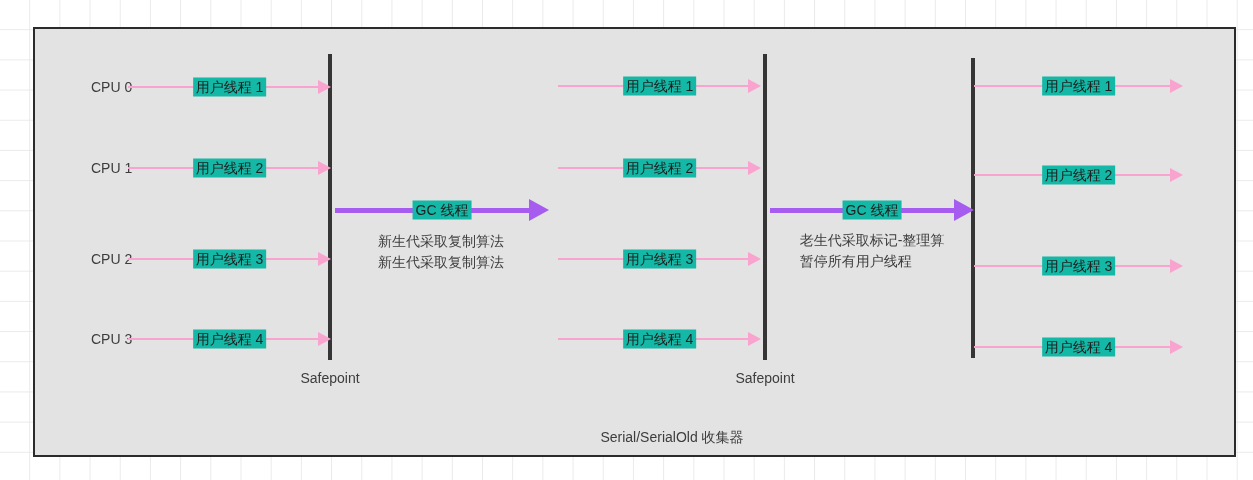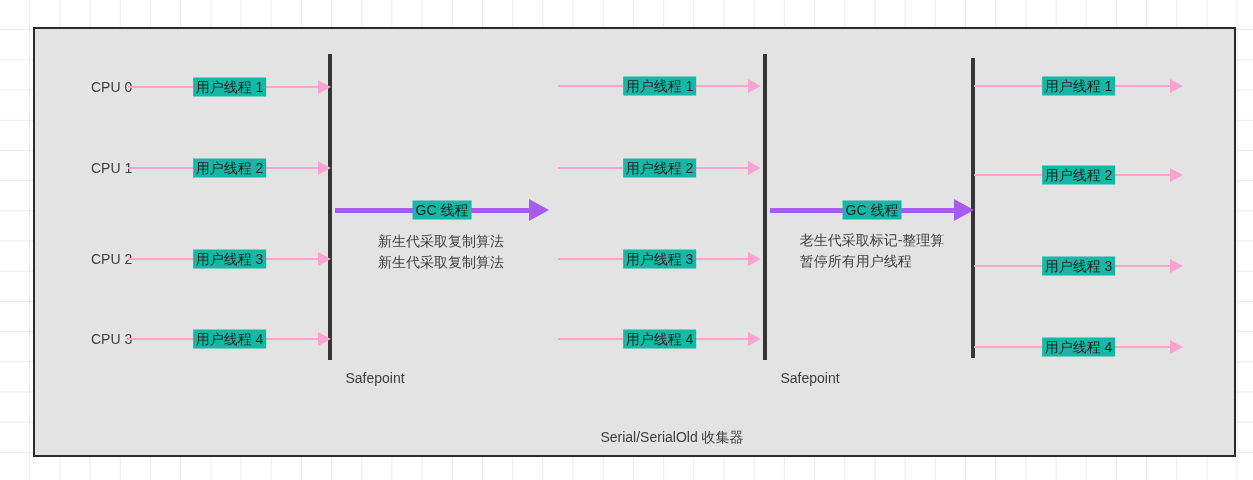--- a/index.html
+++ b/index.html
@@ -45,21 +45,20 @@
     background: #353535;
   }
 
   
   .safepoint-label {
     position: absolute;
     font-size: 14px;
     color: #3d3d3d;
     white-space: nowrap;
     transform: translateX(-50%);
-    margin-left: 45px;
   }
 
   
   .cpu-label {
     position: absolute;
     font-size: 14px;
     color: #3d3d3d;
     white-space: nowrap;
     transform: translateY(-50%);
   }

